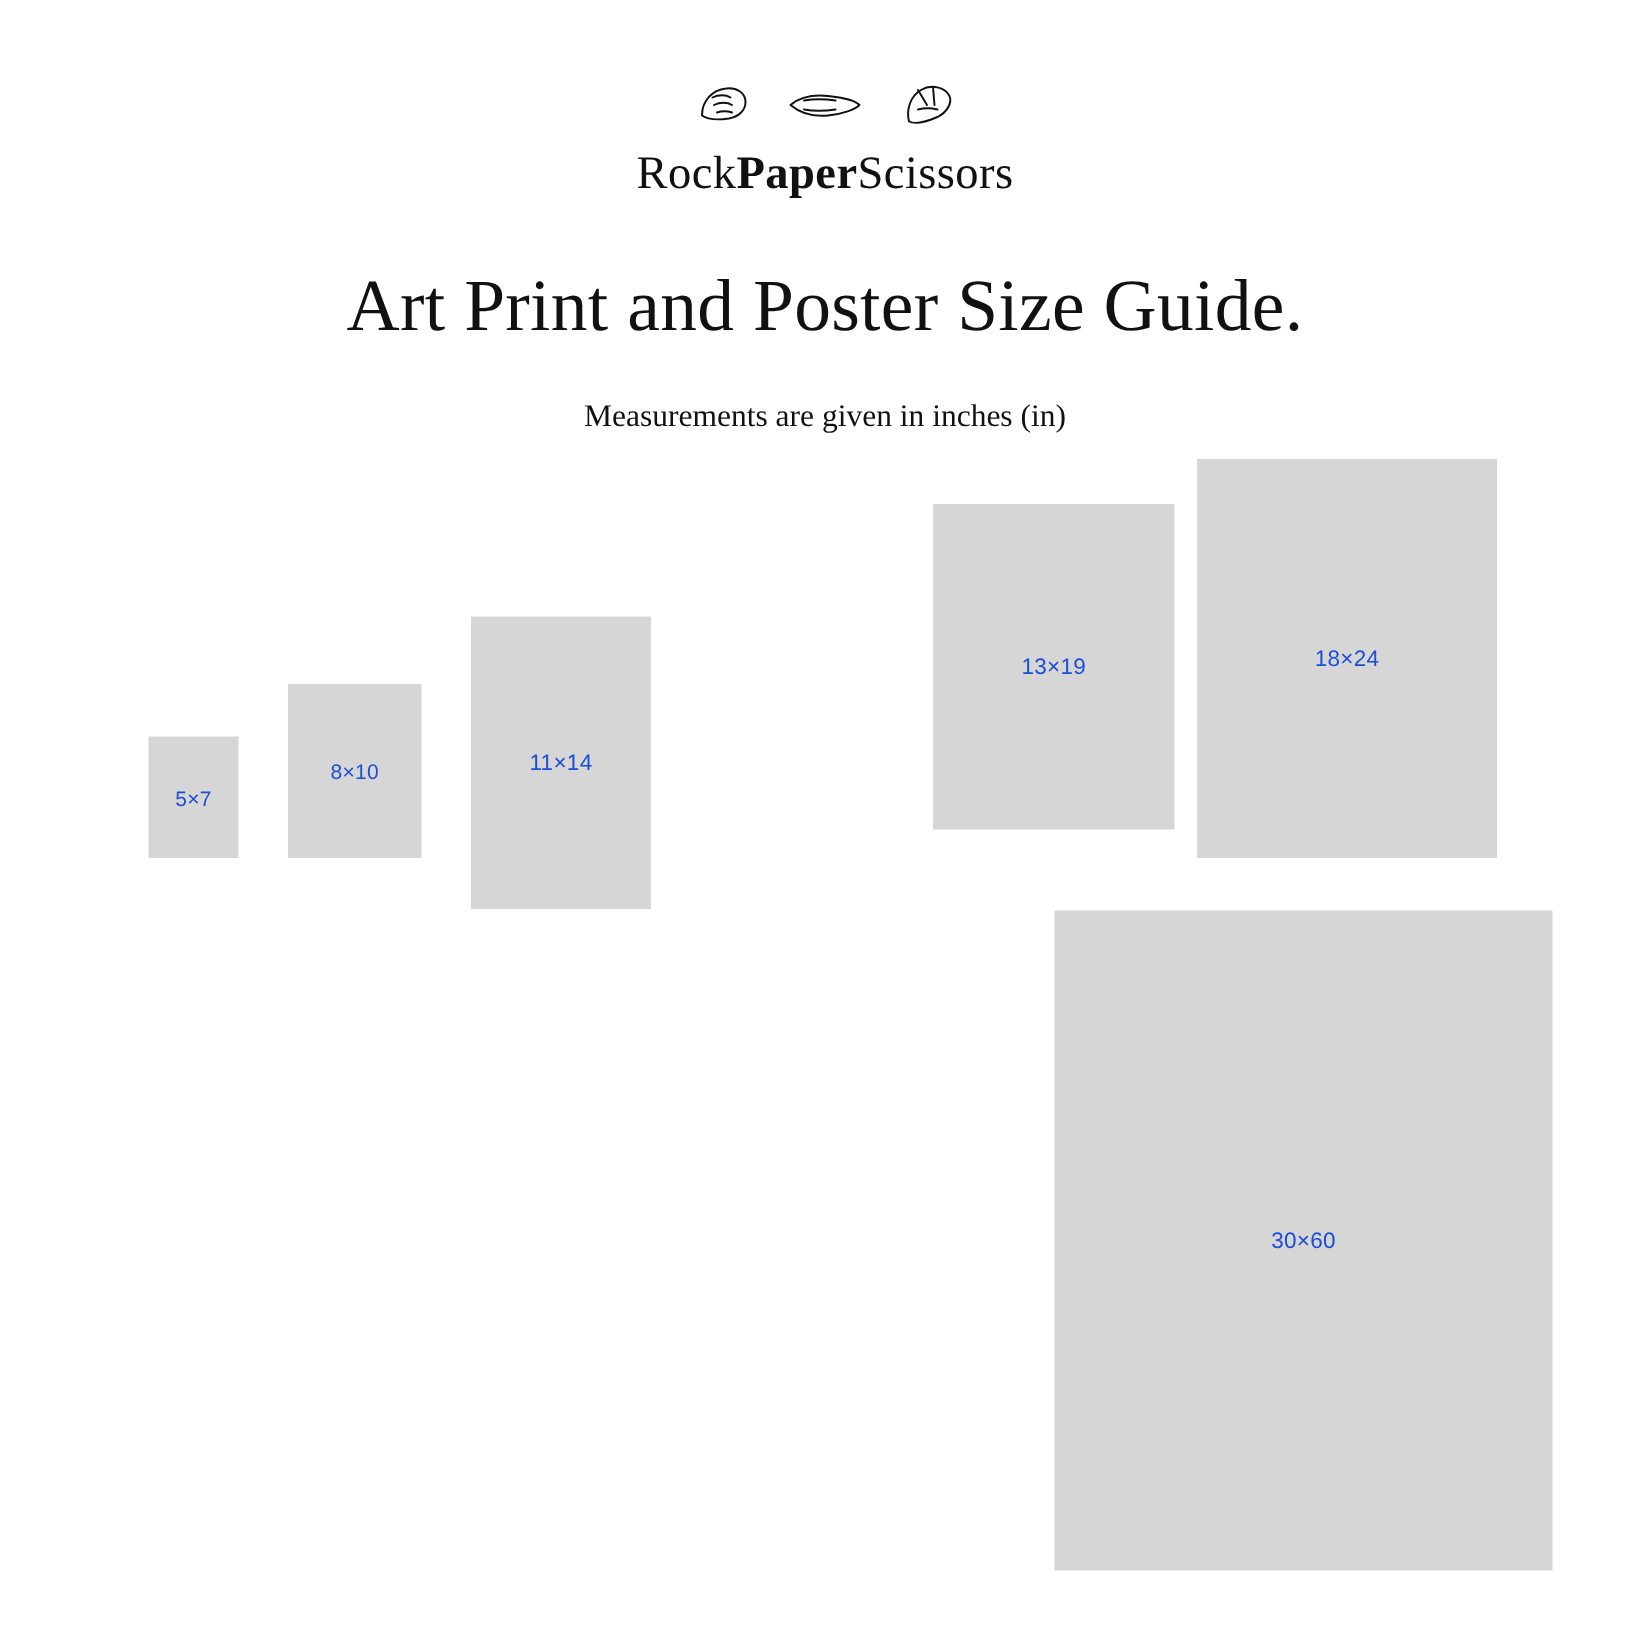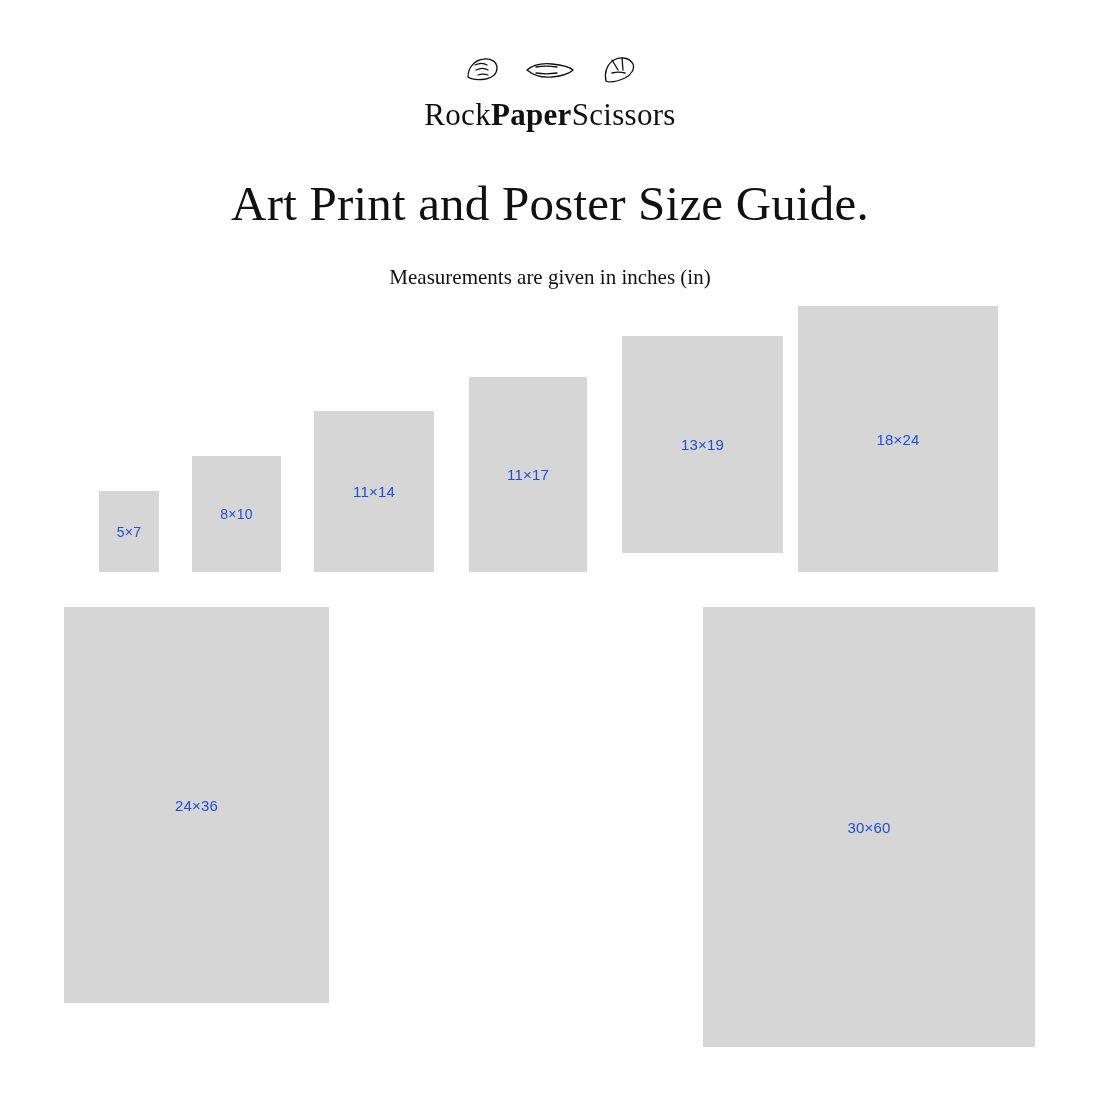--- a/index.html
+++ b/index.html
@@ -122,31 +122,25 @@
 <h1 class="title">Art Print and Poster Size Guide.</h1>
 <div class="subtitle">Measurements are given in inches (in)</div>
 
 <div class="chart" id="chart">
     <div class="size-box small" style="left: 99px; top: 491px; width: 60px; height: 81px; background: rgb(214, 214, 214);">
       <span class="size-label">5×7</span>
     </div>
     <div class="size-box small" style="left: 192px; top: 456px; width: 89px; height: 116px; background: rgb(214, 214, 214);">
       <span class="size-label">8×10</span>
     </div>
-    <div class="size-box" style="left: 314px; top: 411px; width: 120px; height: 161px; background: rgb(214, 214, 214);">
+    <div class="size-box" style="left: 314px; top: 411px; width: 120px; height: 195px; background: rgb(214, 214, 214);">
       <span class="size-label">11×14</span>
-    </div>
-    <div class="size-box" style="left: 469px; top: 377px; width: 118px; height: 195px; background: rgb(214, 214, 214);">
-      <span class="size-label">11×17</span>
     </div>
     <div class="size-box" style="left: 622px; top: 336px; width: 161px; height: 217px; background: rgb(214, 214, 214);">
       <span class="size-label">13×19</span>
     </div>
     <div class="size-box" style="left: 798px; top: 306px; width: 200px; height: 266px; background: rgb(214, 214, 214);">
       <span class="size-label">18×24</span>
     </div>
-    <div class="size-box" style="left: 64px; top: 607px; width: 265px; height: 396px; background: rgb(214, 214, 214);">
-      <span class="size-label">24×36</span>
-    </div>
     <div class="size-box" style="left: 703px; top: 607px; width: 332px; height: 440px; background: rgb(214, 214, 214);">
       <span class="size-label">30×60</span>
     </div>
   </div>
 
 </body></html>

